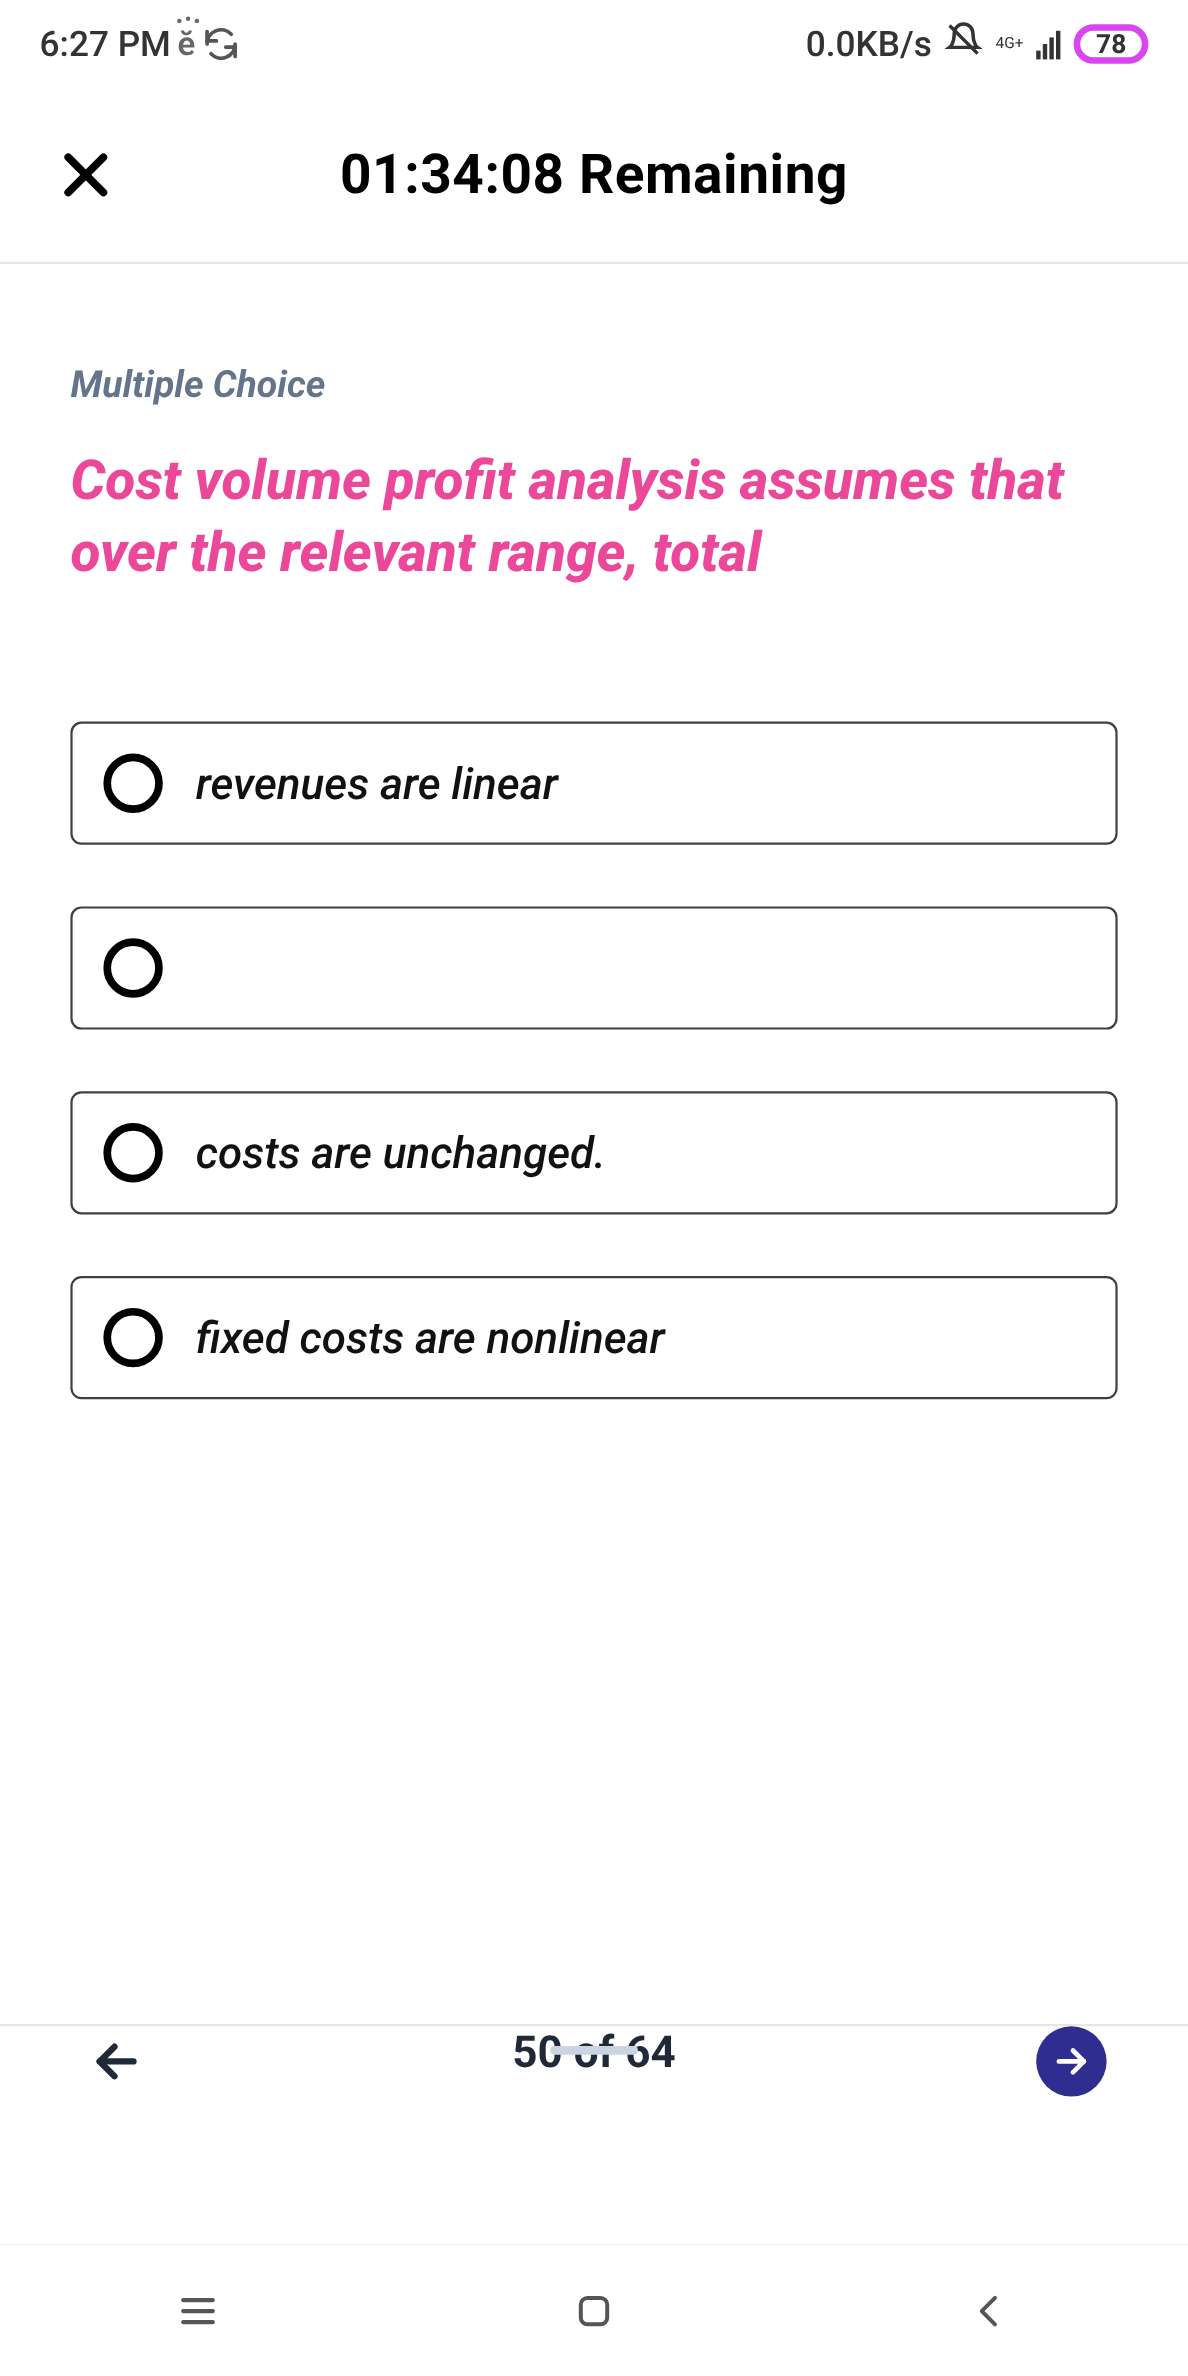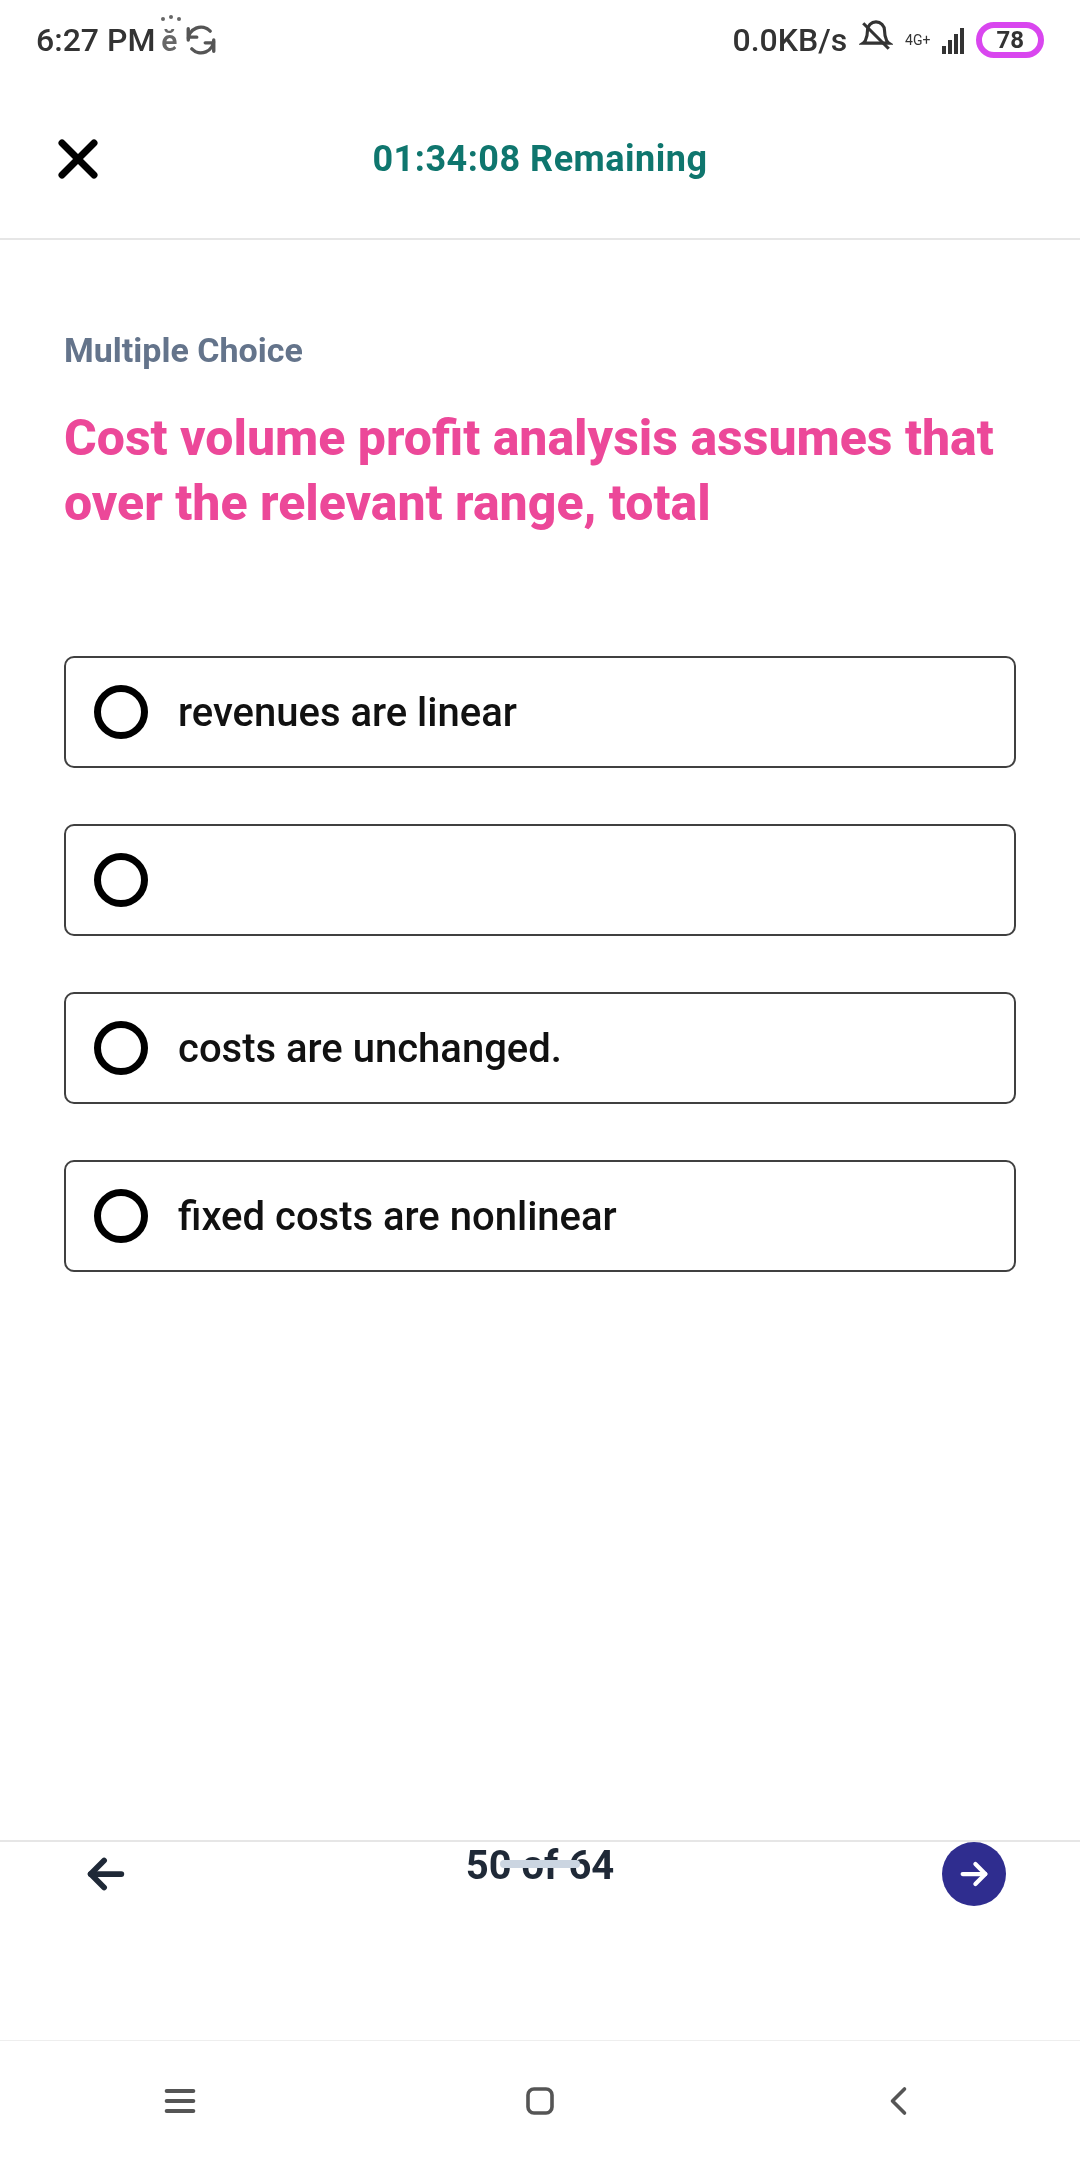--- a/index.html
+++ b/index.html
@@ -68,30 +68,31 @@
     border-bottom: 2px solid #e6e6e6;
   }
   .close-btn {
     width: 60px; height: 60px;
     display:flex;align-items:center;justify-content:center;
     cursor:pointer;
   }
   .timer {
     flex:1;
     text-align:center;
-    font-size: 36px;
-    font-weight: 700;
-    color: #0f766e;
+    font-size: 50px;
+    font-weight: 700;
+    color: #000000;
     letter-spacing: 0.5px;
     padding-right: 60px;
   }
 
   
   .content {
     padding: 90px 64px 17px 64px;
+    font-style: italic;
   }
   .qtype {
     font-size: 34px;
     font-weight: 700;
     color: #64748b;
     margin-bottom: 36px;
   }
   .question {
     font-size: 50px;
     font-weight: 800;

